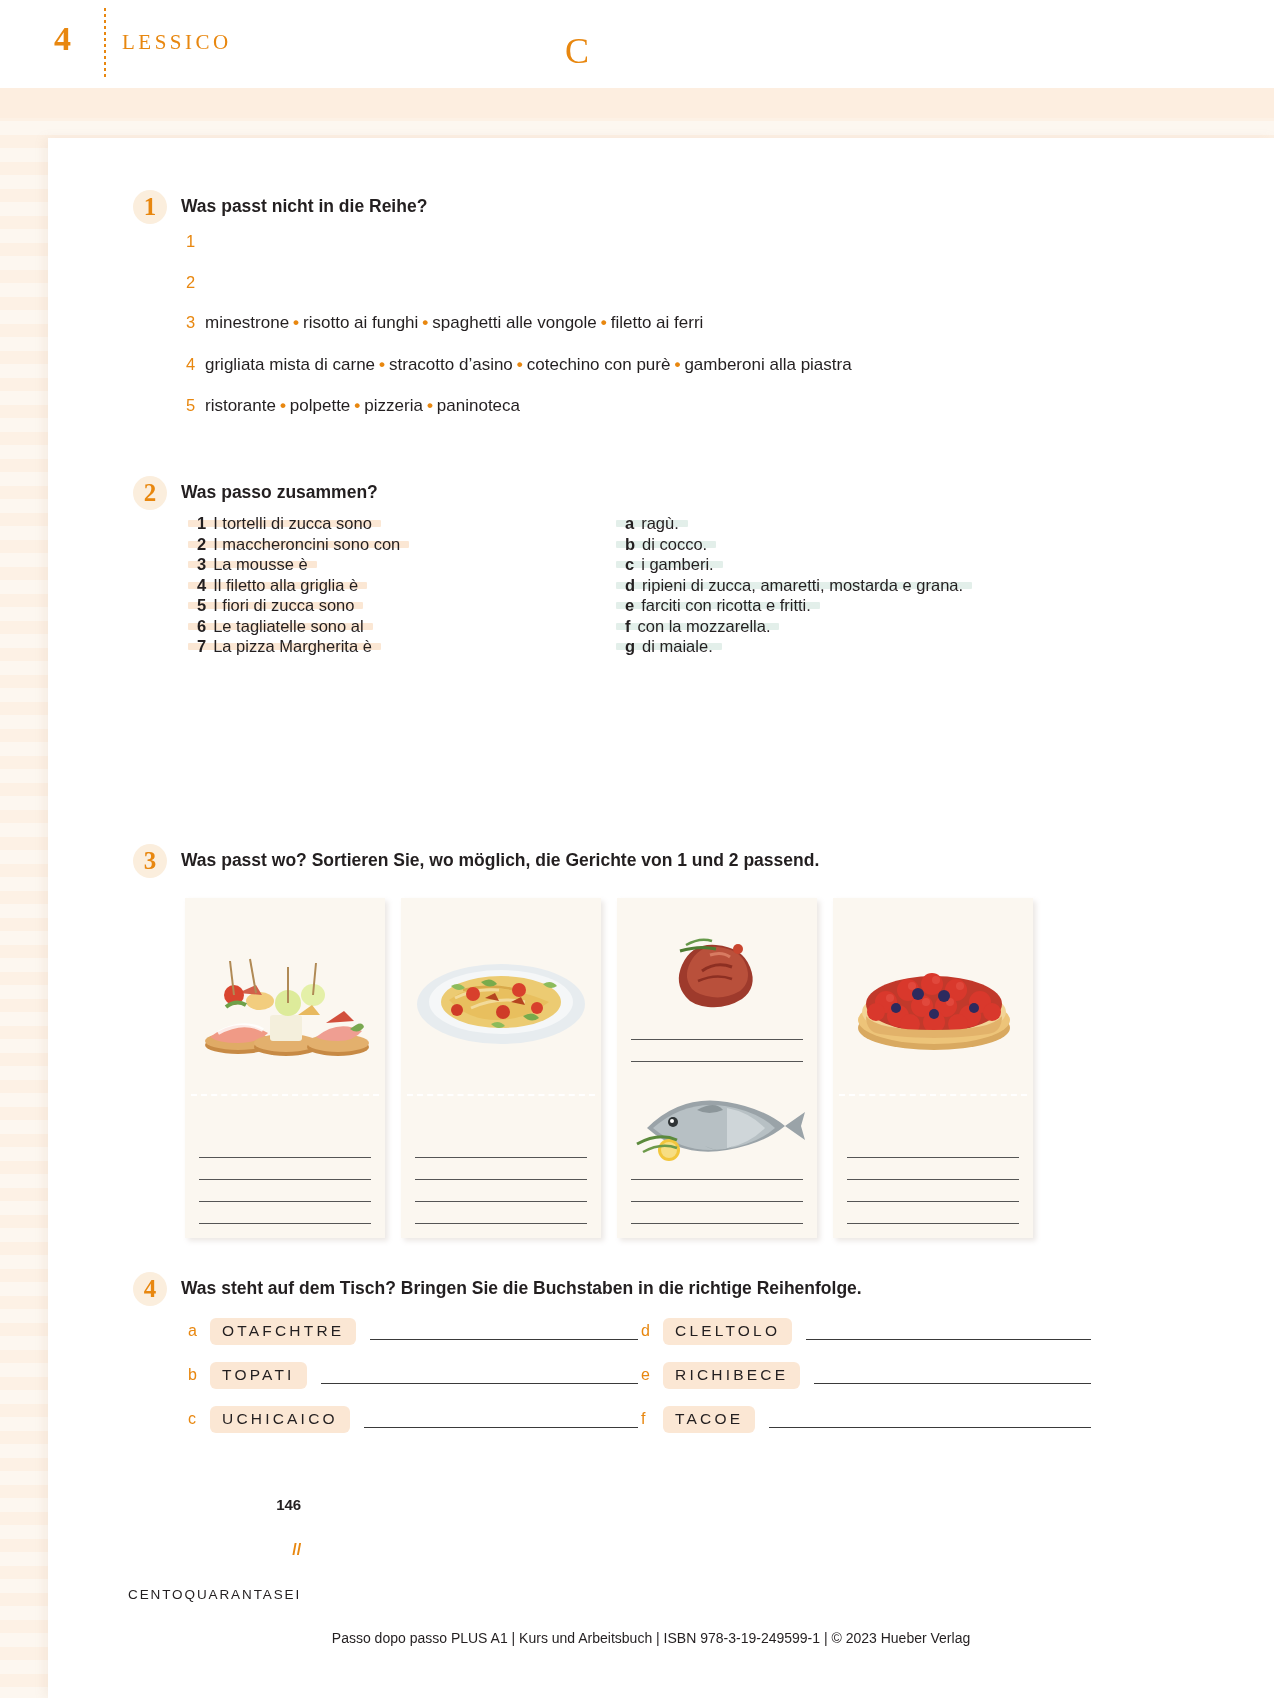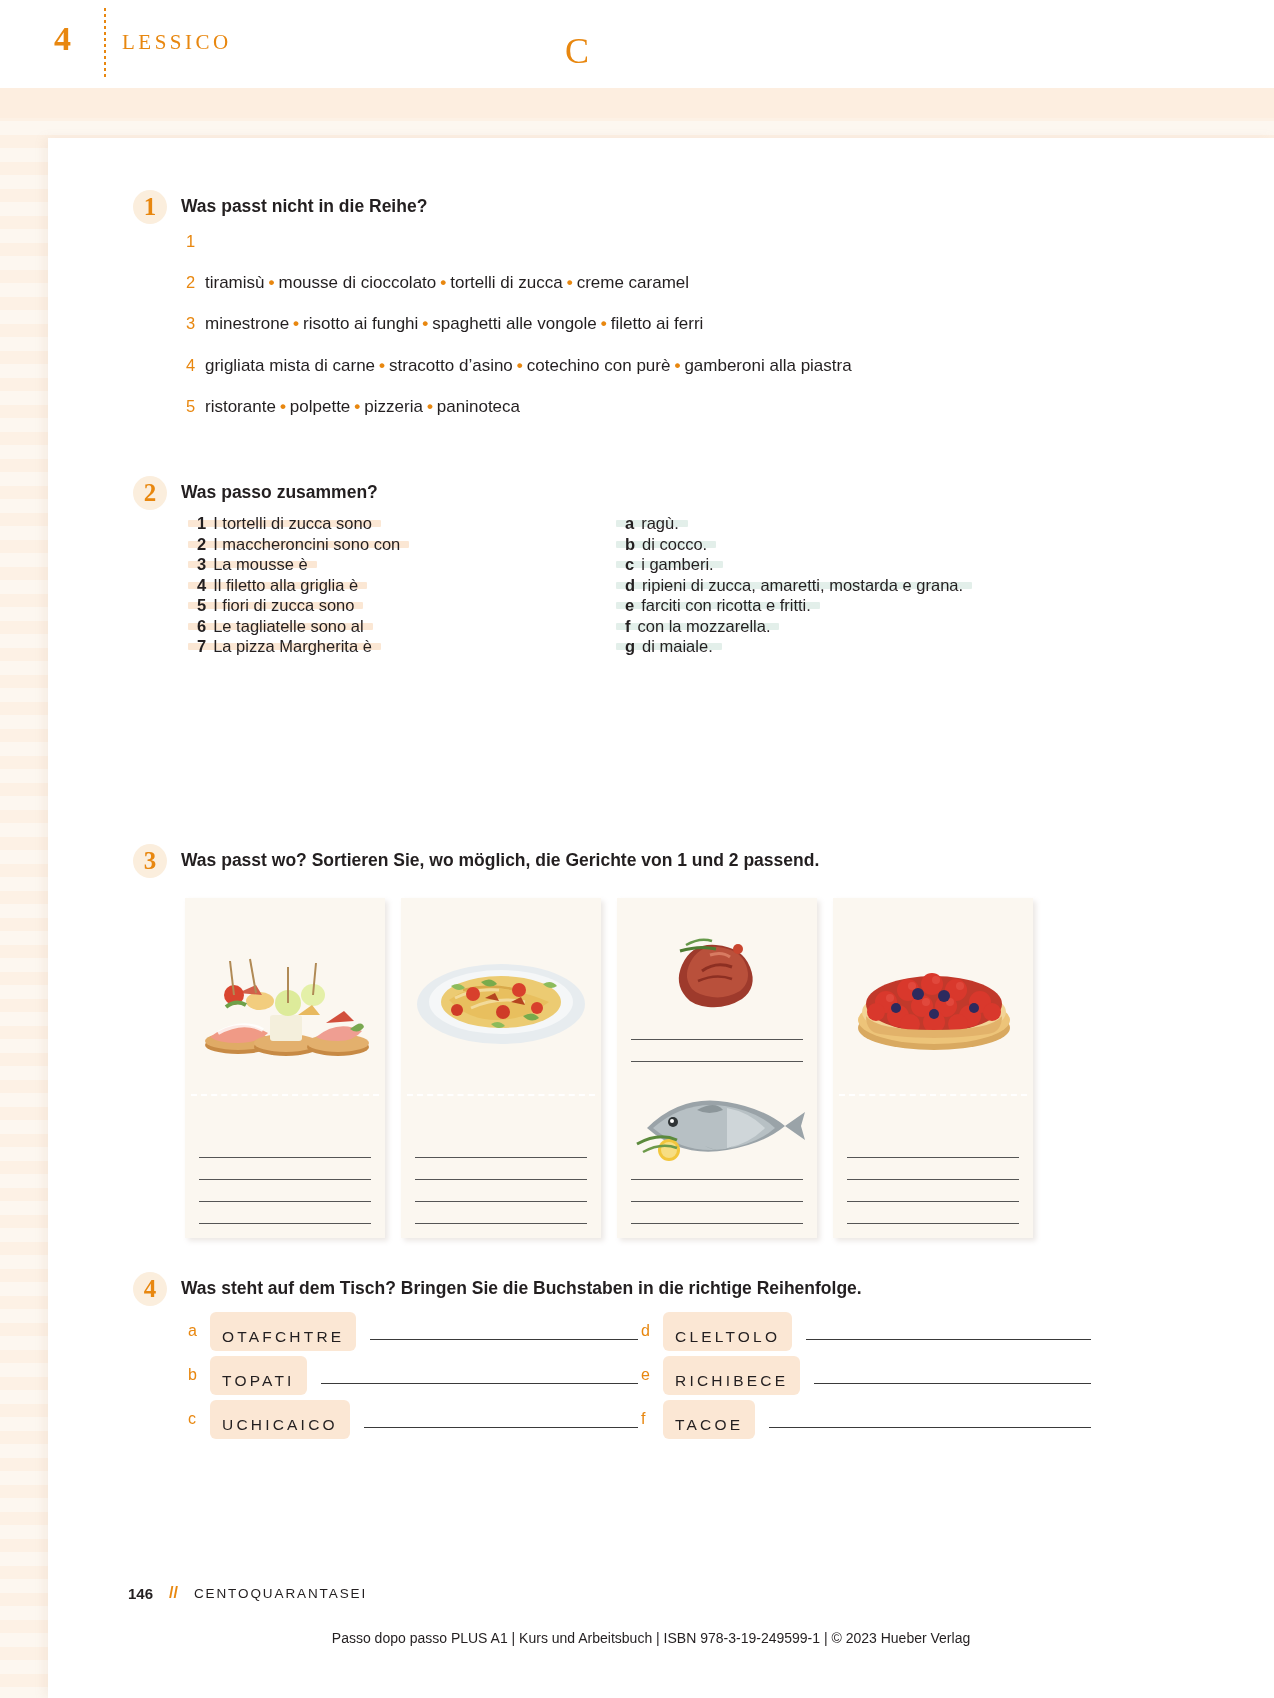--- a/index.html
+++ b/index.html
@@ -247,21 +247,21 @@
     height: 26px;
   }
   .e4-key {
     color: #e8870f;
     font-size: 16px;
     width: 22px;
     flex: 0 0 22px;
   }
   .e4-letters {
     background: #fbe7d4;
-    padding: 16px 12px 5px 12px;
+    padding: 4px 12px 5px 12px;
     font-size: 15.5px;
     letter-spacing: 3.2px;
     color: #231f20;
     border-radius: 6px;
     white-space: nowrap;
   }
   .e4-blank {
     flex: 1 1 auto;
     border-bottom: 1px solid #3a3a3a;
     margin-left: 14px;
@@ -274,22 +274,23 @@
     position: absolute;
     left: 0; right: 0;
     bottom: 0;
     z-index: 7;
   }
   .folio {
     position: absolute;
     left: 128px;
     bottom: 96px;
     display: flex;
-    align-items: center;
-    gap: 16px;
+    align-items: flex-end;
+    gap: 28px;
+    flex-direction: column;
   }
   .folio-num {
     font-size: 15px;
     font-weight: bold;
     color: #231f20;
   }
   .folio-slashes {
     color: #e8870f;
     font-weight: bold;
     font-size: 16px;
@@ -329,21 +330,20 @@
 
 <div class="ex" style="left:133px; top:196px; width:1000px;">
   <div class="ex-num">1</div>
   <div class="ex-head">Was passt nicht in die Reihe?</div>
   <div class="e1-list">
     <div class="e1-row">
       <span class="e1-idx">1</span>
     </div>
     <div class="e1-row">
       <span class="e1-idx">2</span>
-      <span class="e1-items">tiramisù<span style="color:#e8870f;font-weight:bold;padding:0 4px;">•</span>mousse di cioccolato<span style="color:#e8870f;font-weight:bold;padding:0 4px;">•</span>tortelli di zucca<span style="color:#e8870f;font-weight:bold;padding:0 4px;">•</span>creme caramel</span>
     </div>
     <div class="e1-row">
       <span class="e1-idx">3</span>
       <span class="e1-items">minestrone<span style="color:#e8870f;font-weight:bold;padding:0 4px;">•</span>risotto ai funghi<span style="color:#e8870f;font-weight:bold;padding:0 4px;">•</span>spaghetti alle vongole<span style="color:#e8870f;font-weight:bold;padding:0 4px;">•</span>filetto ai ferri</span>
     </div>
     <div class="e1-row">
       <span class="e1-idx">4</span>
       <span class="e1-items">grigliata mista di carne<span style="color:#e8870f;font-weight:bold;padding:0 4px;">•</span>stracotto d’asino<span style="color:#e8870f;font-weight:bold;padding:0 4px;">•</span>cotechino con purè<span style="color:#e8870f;font-weight:bold;padding:0 4px;">•</span>gamberoni alla piastra</span>
     </div>
     <div class="e1-row">

